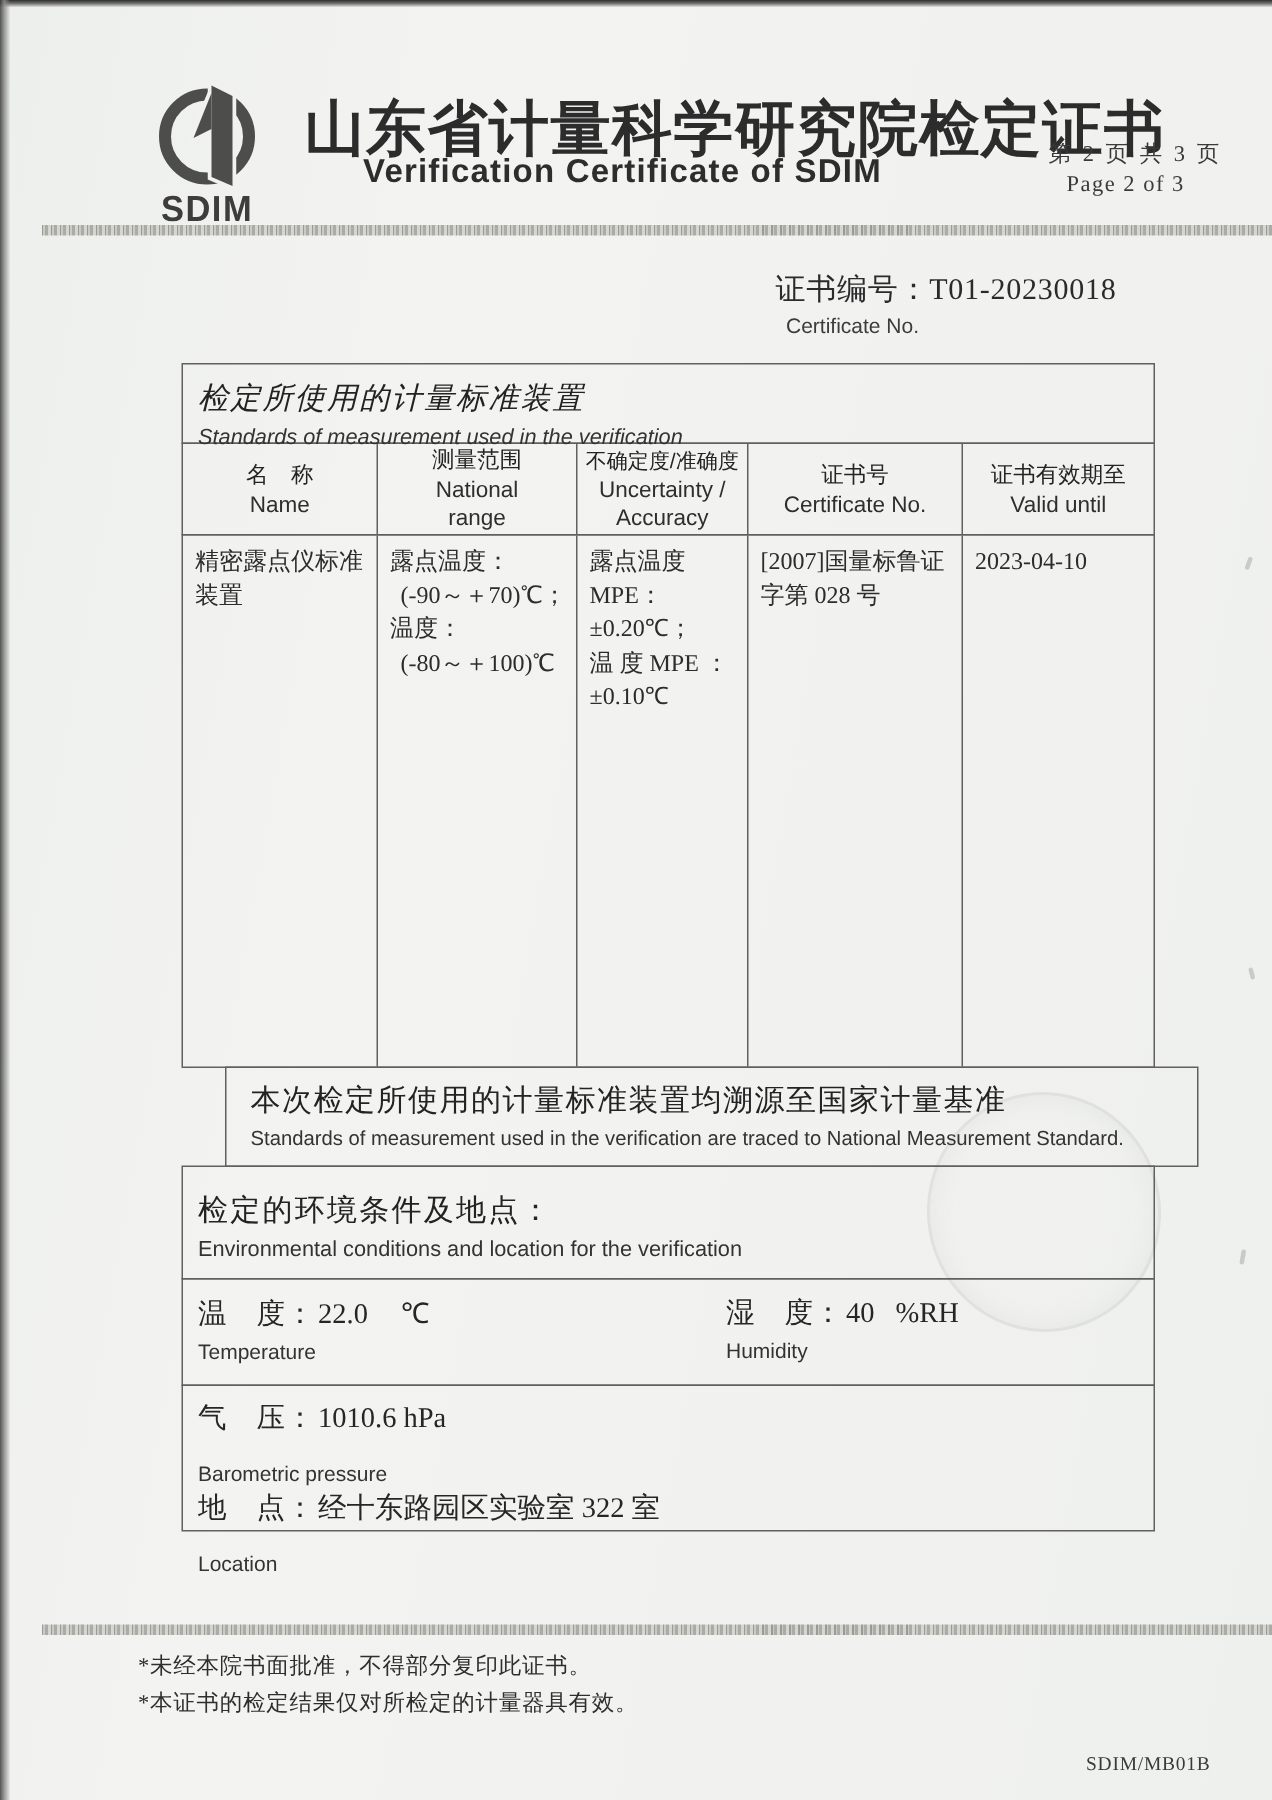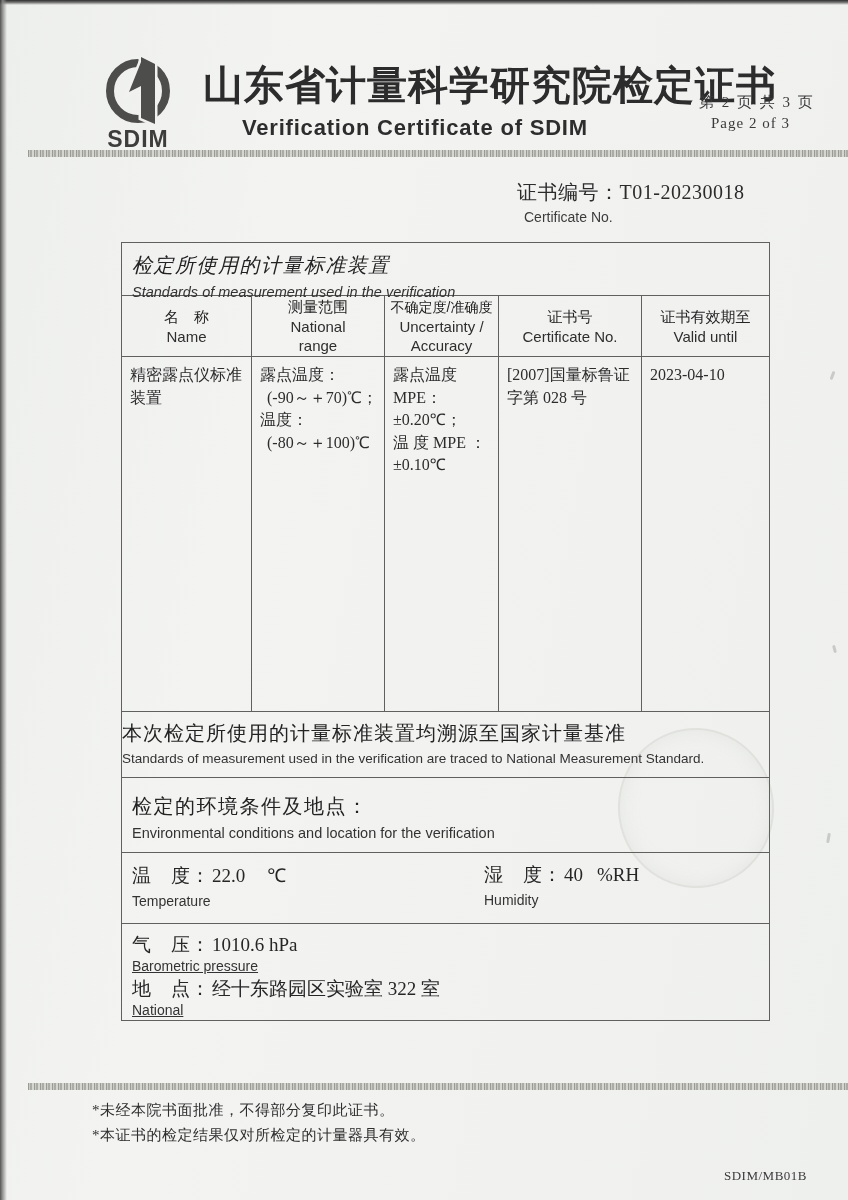--- a/index.html
+++ b/index.html
@@ -23,21 +23,21 @@
     background-image:repeating-linear-gradient(90deg,#90918b 0 1px,#c6c7c1 1px 2px,#a3a49e 2px 4px,#d2d3cd 4px 6px);}
   .htbar.top{top:150px;}
   .htbar.bottom{top:1083px;}
   
   .logo-icon{position:absolute;left:104px;top:56px;}
   .logo-text{position:absolute;left:98px;top:126px;width:80px;text-align:center;
     font-family:"Liberation Sans",sans-serif;font-weight:bold;font-size:23px;color:#3d3d3b;
     letter-spacing:1px;transform:scaleY(1.05);}
   .title-cn{position:absolute;left:203px;top:58px;font-size:40px;font-weight:bold;
     letter-spacing:1px;color:#2c2c2c;white-space:nowrap;}
-  .title-en{position:absolute;left:242px;top:115px;font-family:"Liberation Sans",sans-serif;
+  .title-en{position:absolute;left:242px;top:101px;font-family:"Liberation Sans",sans-serif;
     font-size:22px;font-weight:bold;letter-spacing:.8px;color:#2d2d2d;white-space:nowrap;}
   .pagenum-cn{position:absolute;left:699px;top:93px;font-size:15px;color:#3a3a3a;letter-spacing:2px;white-space:nowrap;}
   .pagenum-en{position:absolute;left:711px;top:115px;font-size:15px;color:#3a3a3a;letter-spacing:1px;white-space:nowrap;}
   
   .certno-line{position:absolute;left:517px;top:179px;font-size:20px;color:#2b2b2b;white-space:nowrap;letter-spacing:.5px;}
   .certno-en{position:absolute;left:524px;top:209px;font-family:"Liberation Sans",sans-serif;font-size:14px;color:#3c3c3c;}
   
   .doc{position:absolute;left:121px;top:242px;width:649px;}
   .bx{box-sizing:border-box;width:649px;border:1px solid #60605e;margin-top:-1px;background:transparent;}
   .bx:first-child{margin-top:0;}
@@ -48,35 +48,35 @@
   .th{border-left:1px solid #60605e;display:flex;flex-direction:column;justify-content:center;
     align-items:center;text-align:center;overflow:visible;}
   .th:first-child{border-left:none;}
   .th-cn{font-family:"Liberation Sans",sans-serif;font-size:15px;color:#242424;line-height:20px;white-space:nowrap;}
   .th-en{font-family:"Liberation Sans",sans-serif;font-size:15px;color:#2e2e2e;line-height:19px;max-width:100px;}
   .tbody{height:356px;display:grid;grid-template-columns:129px 133px 114px 143px 1fr;}
   .td{border-left:1px solid #60605e;padding:7px 4px 0 8px;font-size:16px;line-height:22.5px;color:#2c2c2c;}
   .td:first-child{border-left:none;}
   .td .ln{white-space:pre-wrap;}
   .td .indent{padding-left:7px;}
-  .box-b{height:67px;padding:8px 0 0 0;}
+  .box-b{height:67px;padding:8px 0 0 16px;margin-left:29px;}
   .trace-cn{font-family:"Liberation Sans",sans-serif;font-size:20px;color:#232323;letter-spacing:1px;}
   .trace-en{font-family:"Liberation Sans",sans-serif;font-size:13.5px;color:#333;margin-top:4px;}
   .box-c{height:76px;padding:15px 0 0 10px;}
   .row-d{height:72px;position:relative;}
   .row-e{height:98px;position:relative;padding:8px 0 0 0;}
   .env-group{position:absolute;top:9px;}
   .env-line{font-size:19px;color:#262626;white-space:nowrap;}
   .env-cn{font-family:"Liberation Sans",sans-serif;letter-spacing:.5px;}
   .env-val{font-family:"Liberation Serif",serif;margin-left:2px;}
   .env-unit{margin-left:22px;}
   .env-unit.narrow{margin-left:14px;}
   .env-en{font-family:Liberation Sans, sans-serif;font-size:14px;color:#333;margin-top:4px;}
   .e-line{margin-left:10px;font-size:19px;color:#262626;white-space:nowrap;}
-  .e-en{margin-left:10px;font-family:"Liberation Sans",sans-serif;font-size:14px;color:#333;margin-top:0;margin-bottom:2px;text-decoration:underline;}
+  .e-en{margin-left:10px;font-family:"Liberation Sans",sans-serif;font-size:14px;color:#333;margin-top:16px;margin-bottom:2px;}
   
   .note{position:absolute;left:92px;font-size:15px;color:#2e2e2e;letter-spacing:.5px;white-space:nowrap;}
   .note.n1{top:1101px;}
   .note.n2{top:1126px;}
   .form-code{position:absolute;left:724px;top:1168px;font-size:13px;color:#3a3a3a;letter-spacing:.5px;}
 </style>
 </head>
 <body>
 
 <div class="page">
@@ -175,21 +175,21 @@
       <div class="env-group" style="left:362px;">
         <div class="env-line"><span class="env-cn">湿　度：</span><span class="env-val">40</span><span class="env-unit narrow">%RH</span></div>
         <div class="env-en">Humidity</div>
       </div>
     </div>
 
     <div class="bx row-e">
       <div class="e-line"><span class="env-cn">气　压：</span><span class="env-val">1010.6 hPa</span></div>
       <div class="e-en">Barometric pressure</div>
       <div class="e-line"><span class="env-cn">地　点：</span><span class="env-val">经十东路园区实验室 322 室</span></div>
-      <div class="e-en">National</div>
+      <div class="e-en">Location</div>
     </div>
 
   </div>
 
   <div class="htbar bottom"></div>
   <div class="note n1">*未经本院书面批准，不得部分复印此证书。</div>
   <div class="note n2">*本证书的检定结果仅对所检定的计量器具有效。</div>
   <div class="form-code">SDIM/MB01B</div>
 </div>
 

